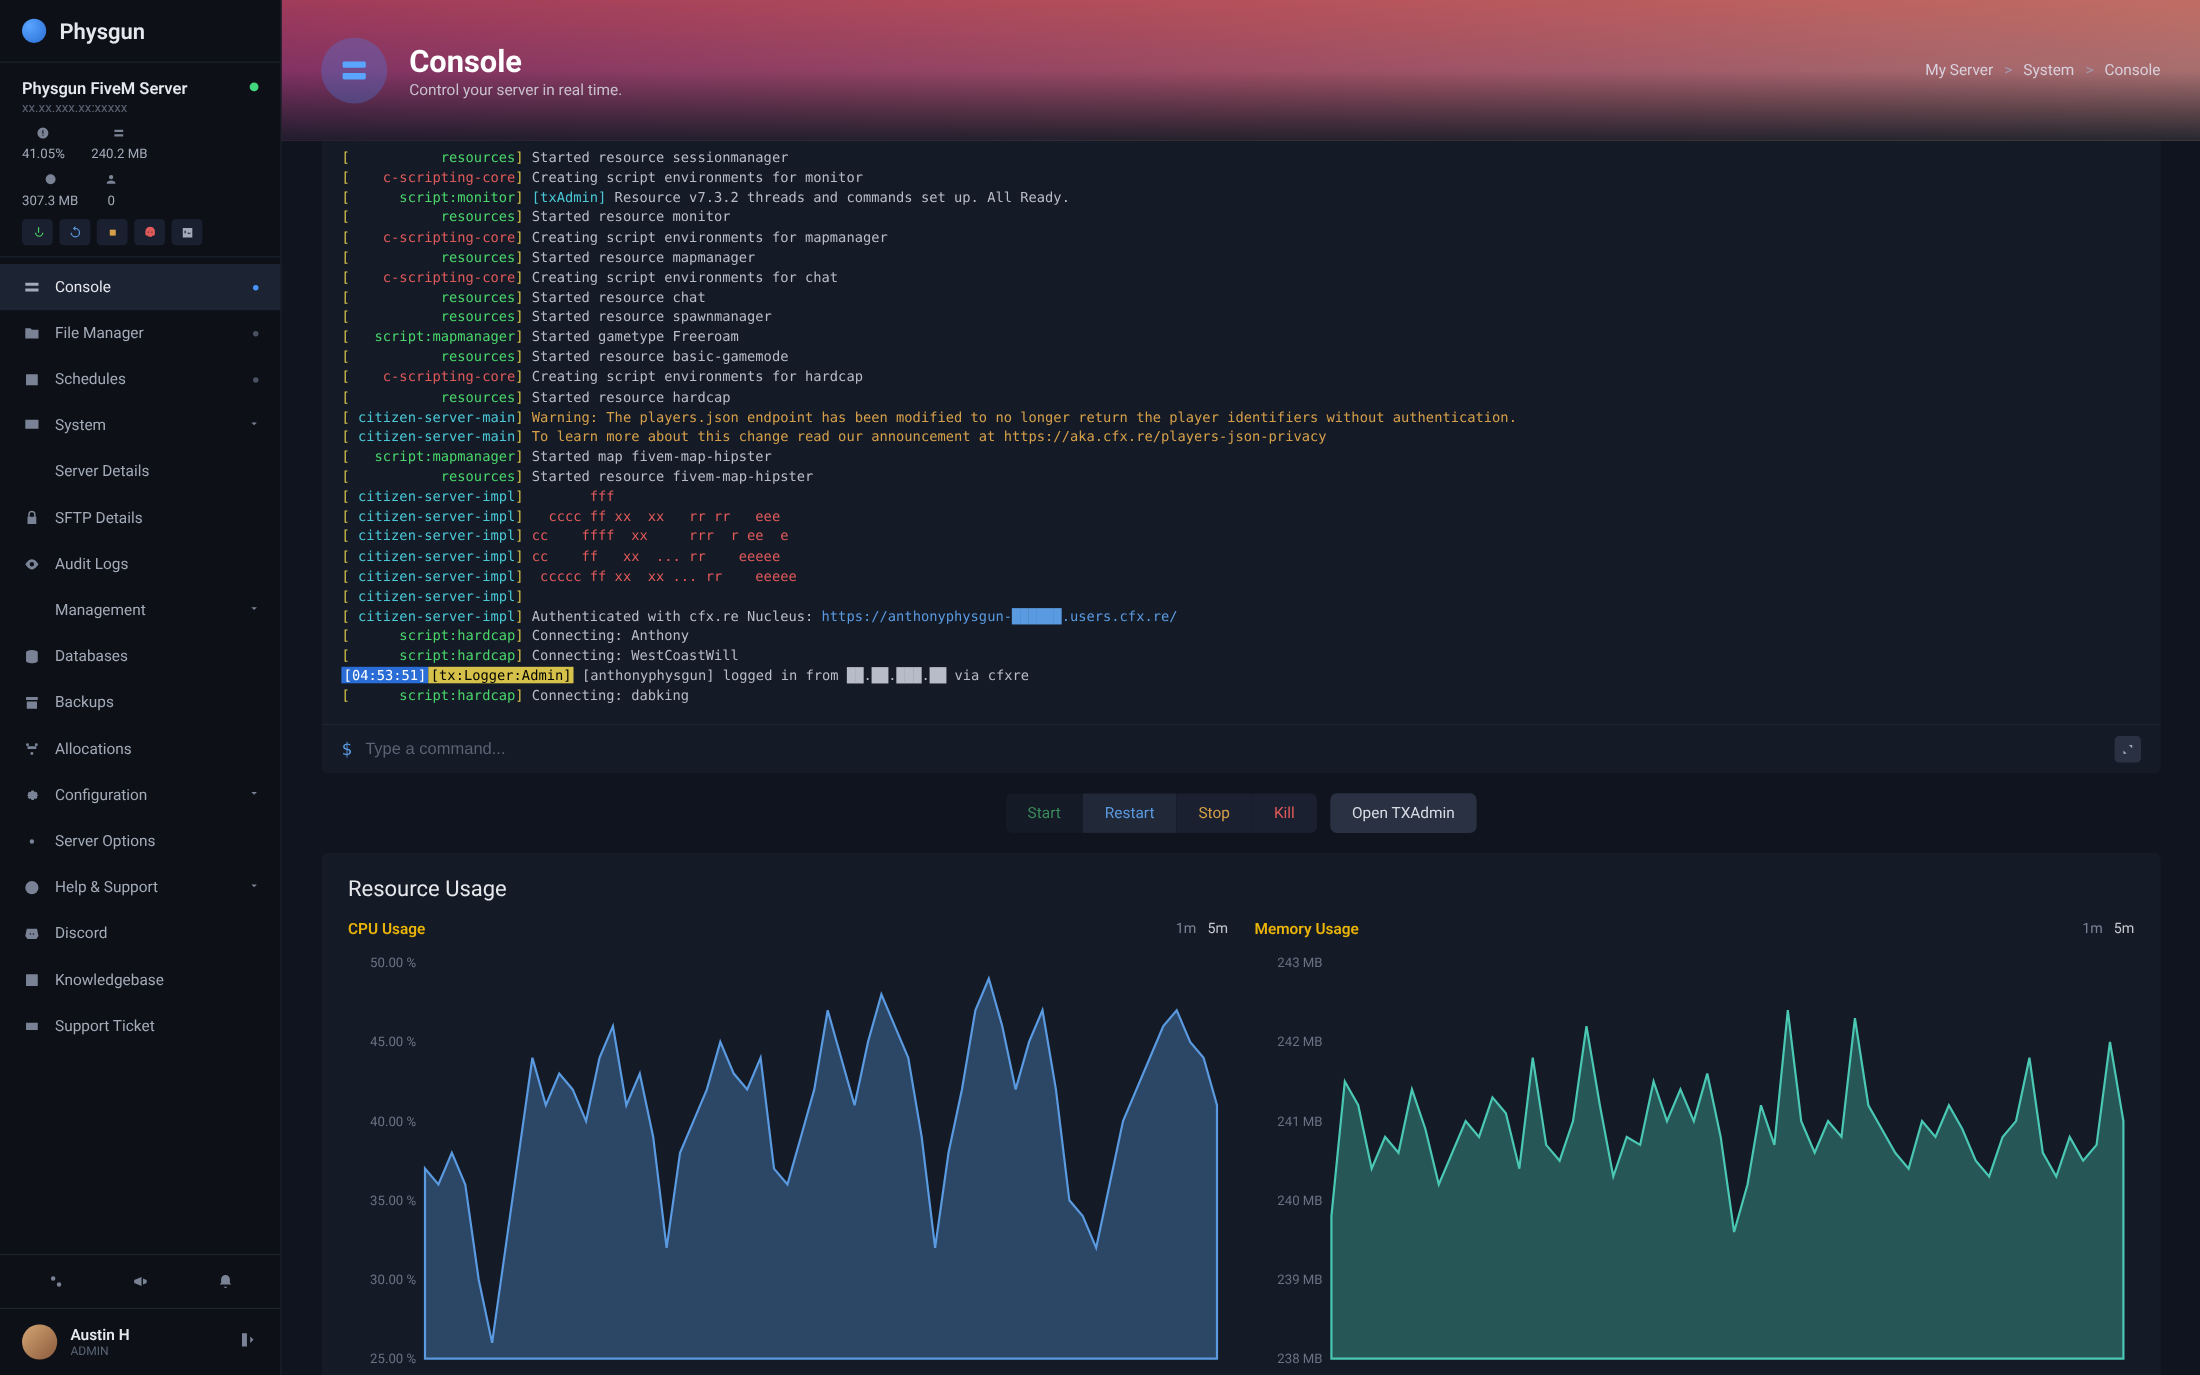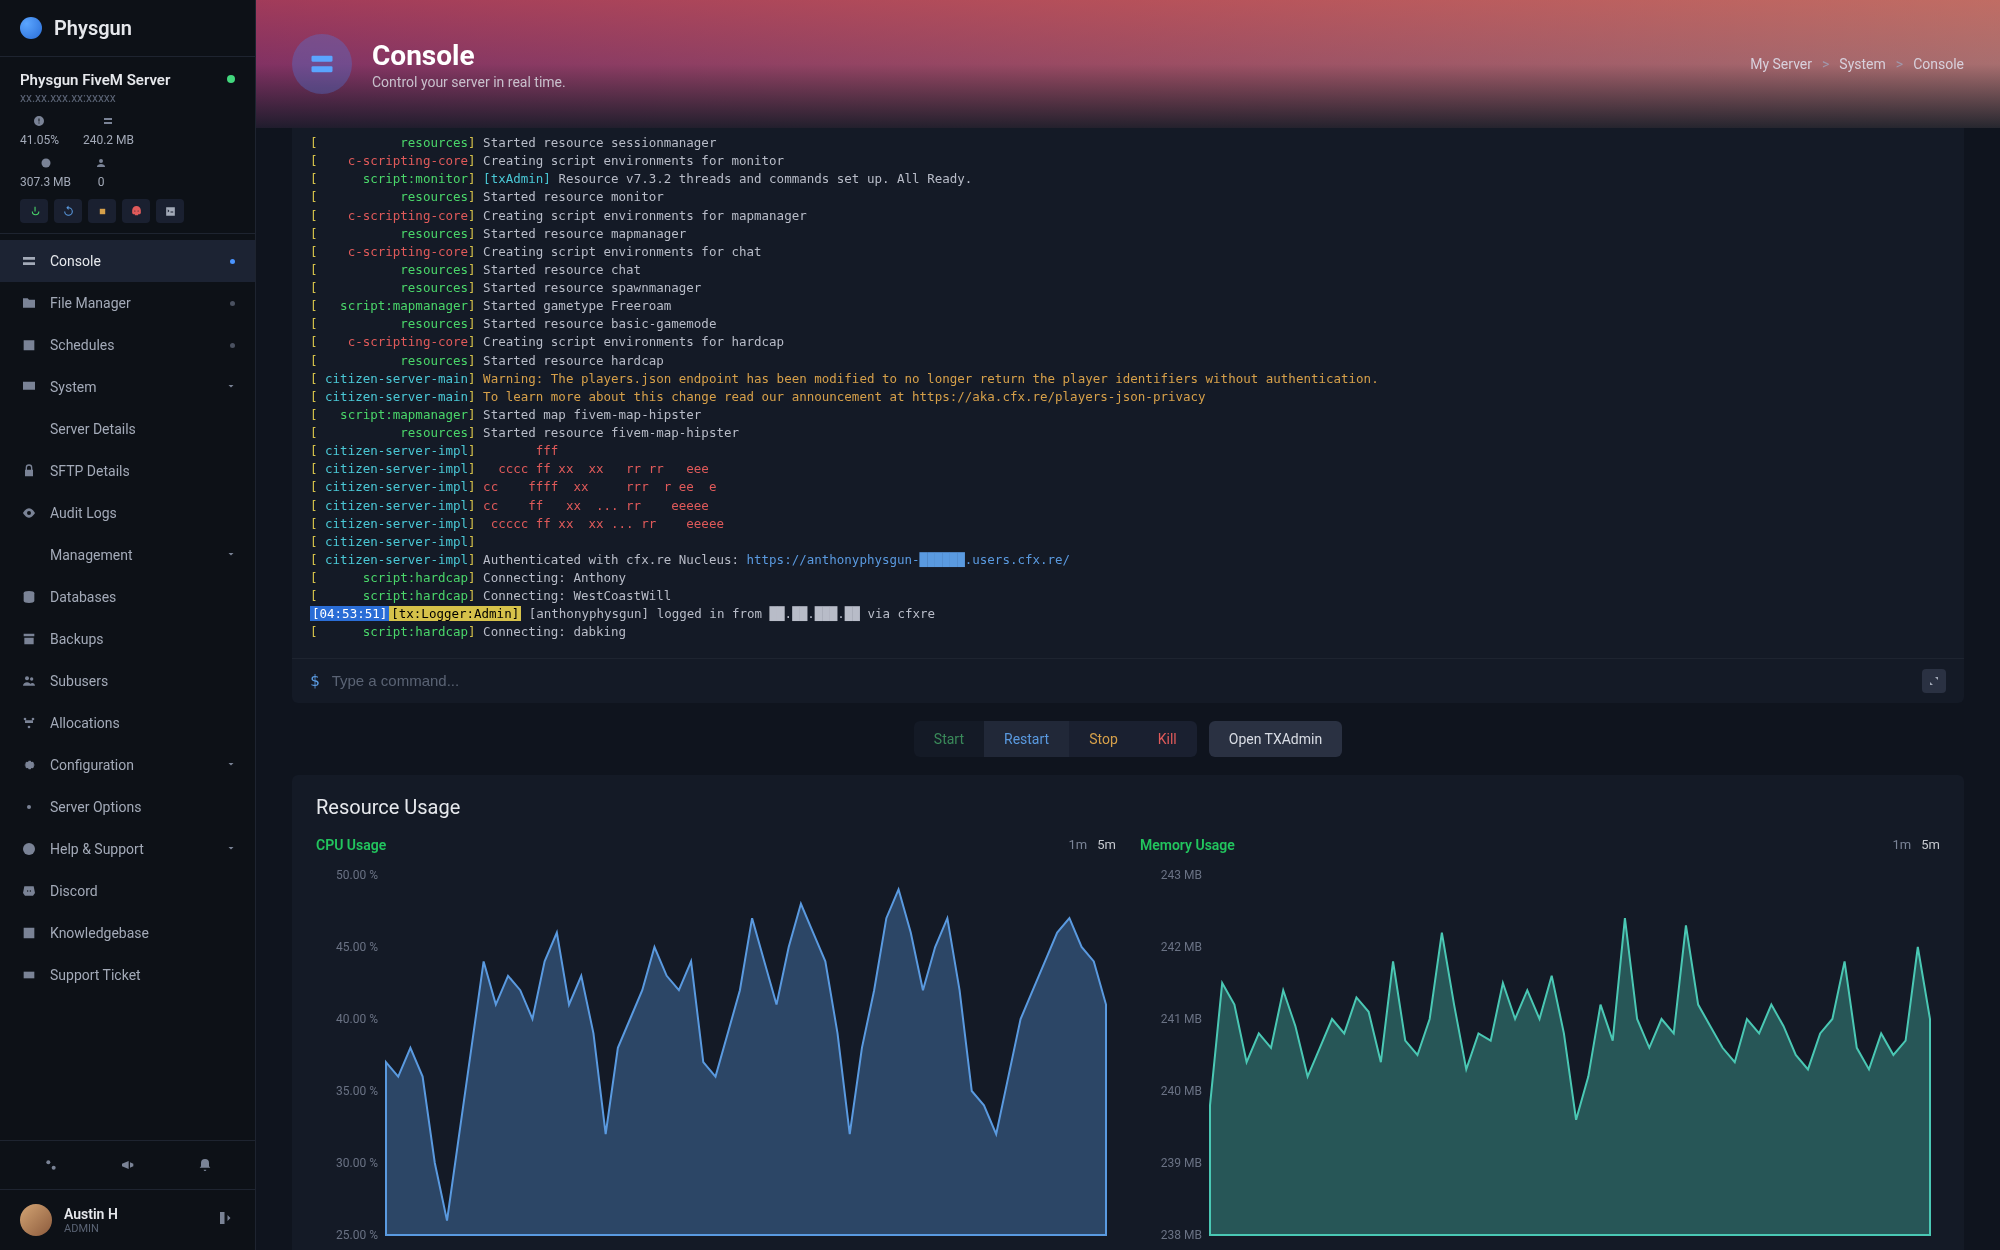--- a/index.html
+++ b/index.html
@@ -92,21 +92,21 @@
 .ctrl.restart { color: #5a9ae0; background: #212838; }
 .ctrl.stop { color: #d6a04a; background: #1a2030; }
 .ctrl.kill { color: #e05a5a; background: #1a2030; }
 .ctrl.tx { background: #2a3142; color: #d8dce4; margin-left: 12px; border-radius: 6px; }
 
 .resource-panel { background: #141a26; border-radius: 6px; padding: 20px 24px; }
 .panel-title { font-size: 20px; font-weight: 400; color: #e6e8ec; margin-bottom: 18px; }
 .charts-row { display: flex; gap: 24px; }
 .chart-container { flex: 1; }
 .chart-header { display: flex; justify-content: space-between; align-items: center; margin-bottom: 12px; }
-.chart-title { font-size: 14px; font-weight: 600; color: #22c55e; }
+.chart-title { font-size: 14px; font-weight: 600; color: #eab308; }
 .chart-tabs { display: flex; gap: 10px; font-size: 13px; }
 .chart-tab { color: #7a8396; cursor: pointer; }
 .chart-tab.active { color: #c5c8ce; }
 .chart-body { position: relative; height: 380px; }
 .chart-body svg { width: 100%; height: 100%; }
 .y-axis text { fill: #6a7284; font-size: 12px; }
 .area-cpu { fill: rgba(90,154,224,0.35); stroke: #5a9ae0; stroke-width: 2; }
 .area-mem { fill: rgba(74,200,180,0.35); stroke: #4ac8b4; stroke-width: 2; }
 </style>
 </head>
@@ -273,30 +273,20 @@
           </span>
         <span>Databases</span>
       </div>
       <div class="nav-item">
         <span class="nav-icon">
             <svg viewBox="0 0 24 24">
               <path d="M4 4h16v4H4zM5 10h14v10H5z"></path>
             </svg>
           </span>
         <span>Backups</span>
-      </div>
-      <div class="nav-item">
-        <span class="nav-icon">
-            <svg viewBox="0 0 24 24">
-              <circle cx="9" cy="8" r="3"></circle>
-              <circle cx="16" cy="9" r="2.5"></circle>
-              <path d="M3 19c0-3 3-5 6-5s6 2 6 5M13 19c0-2 2-4 4-4s4 2 4 4"></path>
-            </svg>
-          </span>
-        <span>Subusers</span>
       </div>
       <div class="nav-item">
         <span class="nav-icon">
             <svg viewBox="0 0 24 24">
               <circle cx="6" cy="6" r="2"></circle>
               <circle cx="18" cy="6" r="2"></circle>
               <circle cx="12" cy="18" r="2"></circle>
               <path d="M6 8v4h12V8M12 12v4"></path>
             </svg>
           </span>

